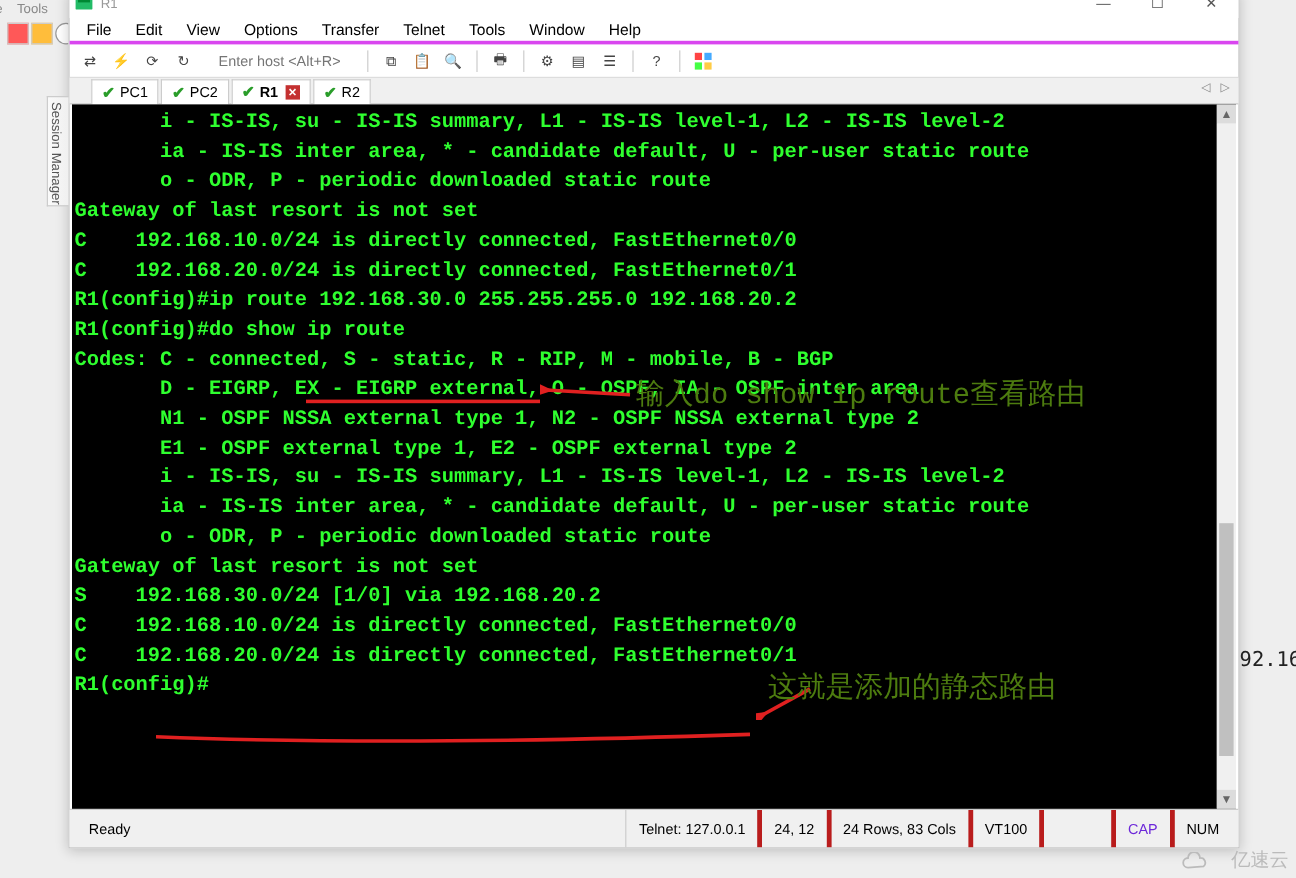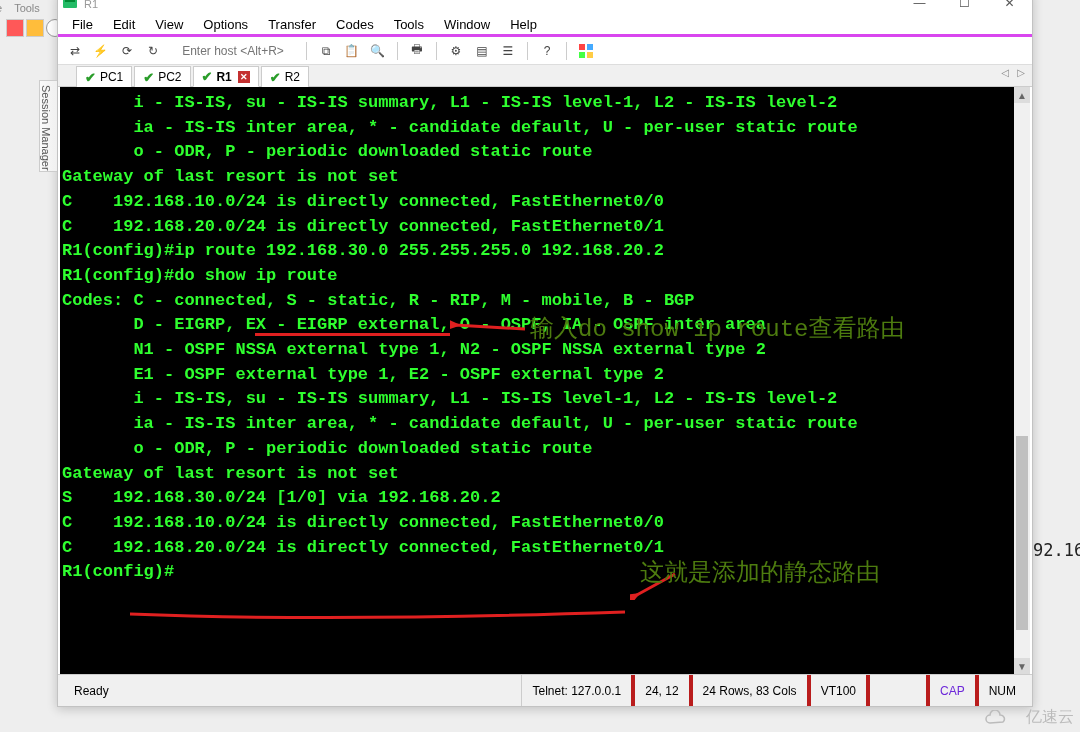--- a/index.html
+++ b/index.html
@@ -303,21 +303,21 @@
       <div class="win-btn close">✕</div>
     </div>
   </div>
 
   <div class="menubar" id="menubar">
       <div class="menu-item">File</div>
       <div class="menu-item">Edit</div>
       <div class="menu-item">View</div>
       <div class="menu-item">Options</div>
       <div class="menu-item">Transfer</div>
-      <div class="menu-item">Codes</div>
+      <div class="menu-item">Telnet</div>
       <div class="menu-item">Tools</div>
       <div class="menu-item">Window</div>
       <div class="menu-item">Help</div>
     </div>
 
   <div class="toolbar">
     <div class="tool-btn">⇄</div>
     <div class="tool-btn">⚡</div>
     <div class="tool-btn">⟳</div>
     <div class="tool-btn">↻</div>

